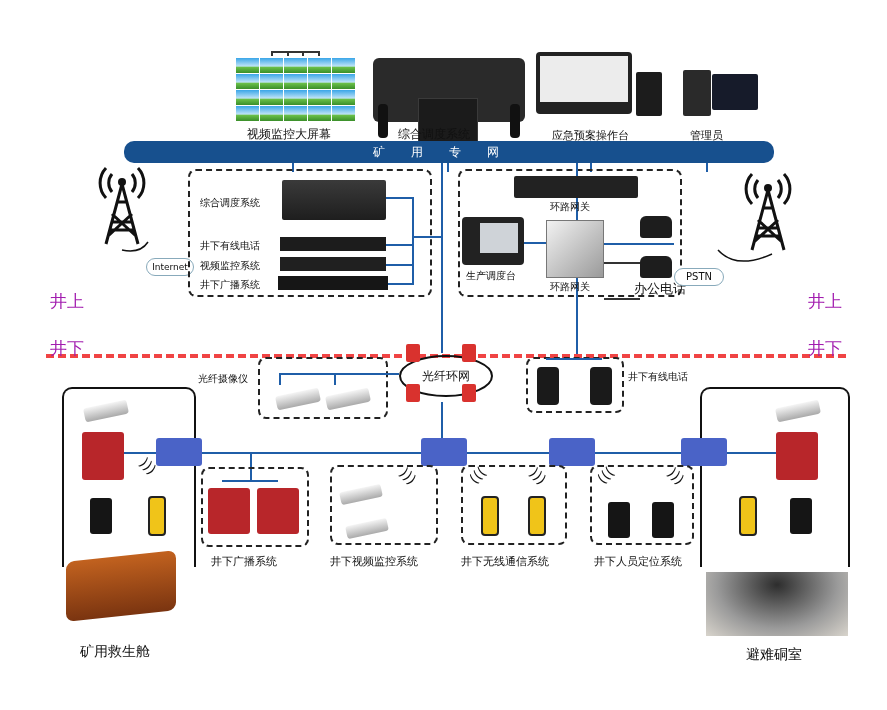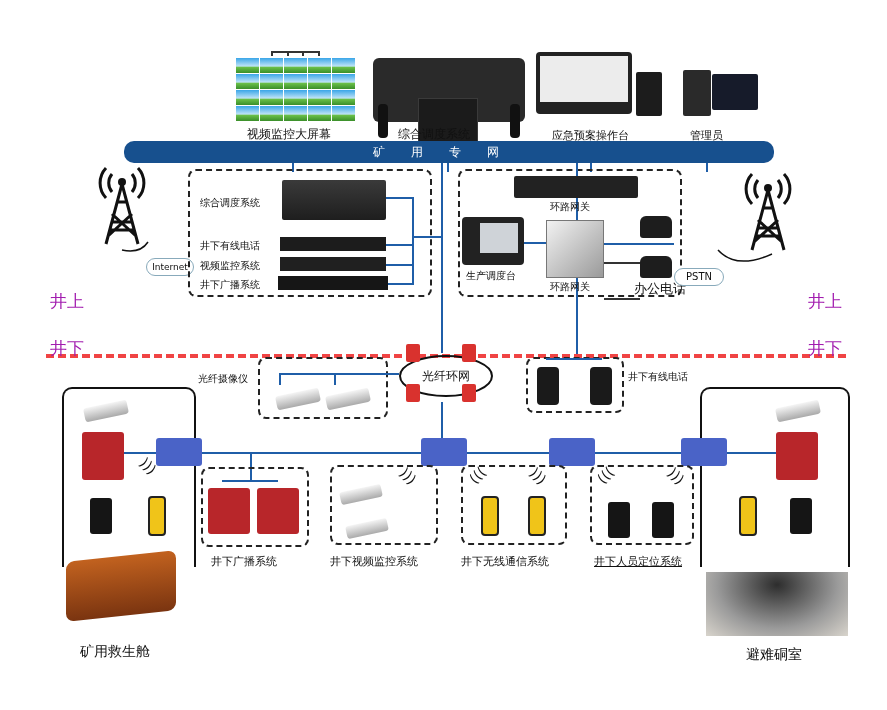--- a/index.html
+++ b/index.html
@@ -205,21 +205,21 @@
 <div class="lbl" style="left:330px;top:554px;font-size:11px;">井下视频监控系统</div>
 
 <div class="dash-box" style="left:461px;top:465px;width:106px;height:80px;"></div>
 <div class="dev" style="left:481px;top:496px;width:18px;height:40px;background:#f0c419;border:2px solid #222;border-radius:4px;"></div>
 <div class="dev" style="left:528px;top:496px;width:18px;height:40px;background:#f0c419;border:2px solid #222;border-radius:4px;"></div>
 <div class="lbl" style="left:461px;top:554px;font-size:11px;">井下无线通信系统</div>
 
 <div class="dash-box" style="left:590px;top:465px;width:104px;height:80px;"></div>
 <div class="dev" style="left:608px;top:502px;width:22px;height:36px;background:#151515;border-radius:3px;"></div>
 <div class="dev" style="left:652px;top:502px;width:22px;height:36px;background:#151515;border-radius:3px;"></div>
-<div class="lbl" style="left:594px;top:554px;font-size:11px;text-decoration:underline;">井下人员定位系统</div>
+<div class="lbl" style="left:594px;top:554px;font-size:11px;">井下人员定位系统</div>
 
 <div class="lbl" style="left:140px;top:458px;font-size:14px;transform:rotate(45deg);">)))</div>
 <div class="lbl" style="left:400px;top:468px;font-size:14px;transform:rotate(45deg);">)))</div>
 <div class="lbl" style="left:470px;top:468px;font-size:14px;transform:rotate(135deg);">)))</div>
 <div class="lbl" style="left:530px;top:468px;font-size:14px;transform:rotate(45deg);">)))</div>
 <div class="lbl" style="left:598px;top:468px;font-size:14px;transform:rotate(135deg);">)))</div>
 <div class="lbl" style="left:668px;top:468px;font-size:14px;transform:rotate(45deg);">)))</div>
 
 <div class="dev" style="left:66px;top:556px;width:110px;height:60px;background:linear-gradient(#c2621f,#7a3410);border-radius:8px;transform:skewY(-6deg);"></div>
 <div class="lbl-lg" style="left:80px;top:643px;">矿用救生舱</div>

